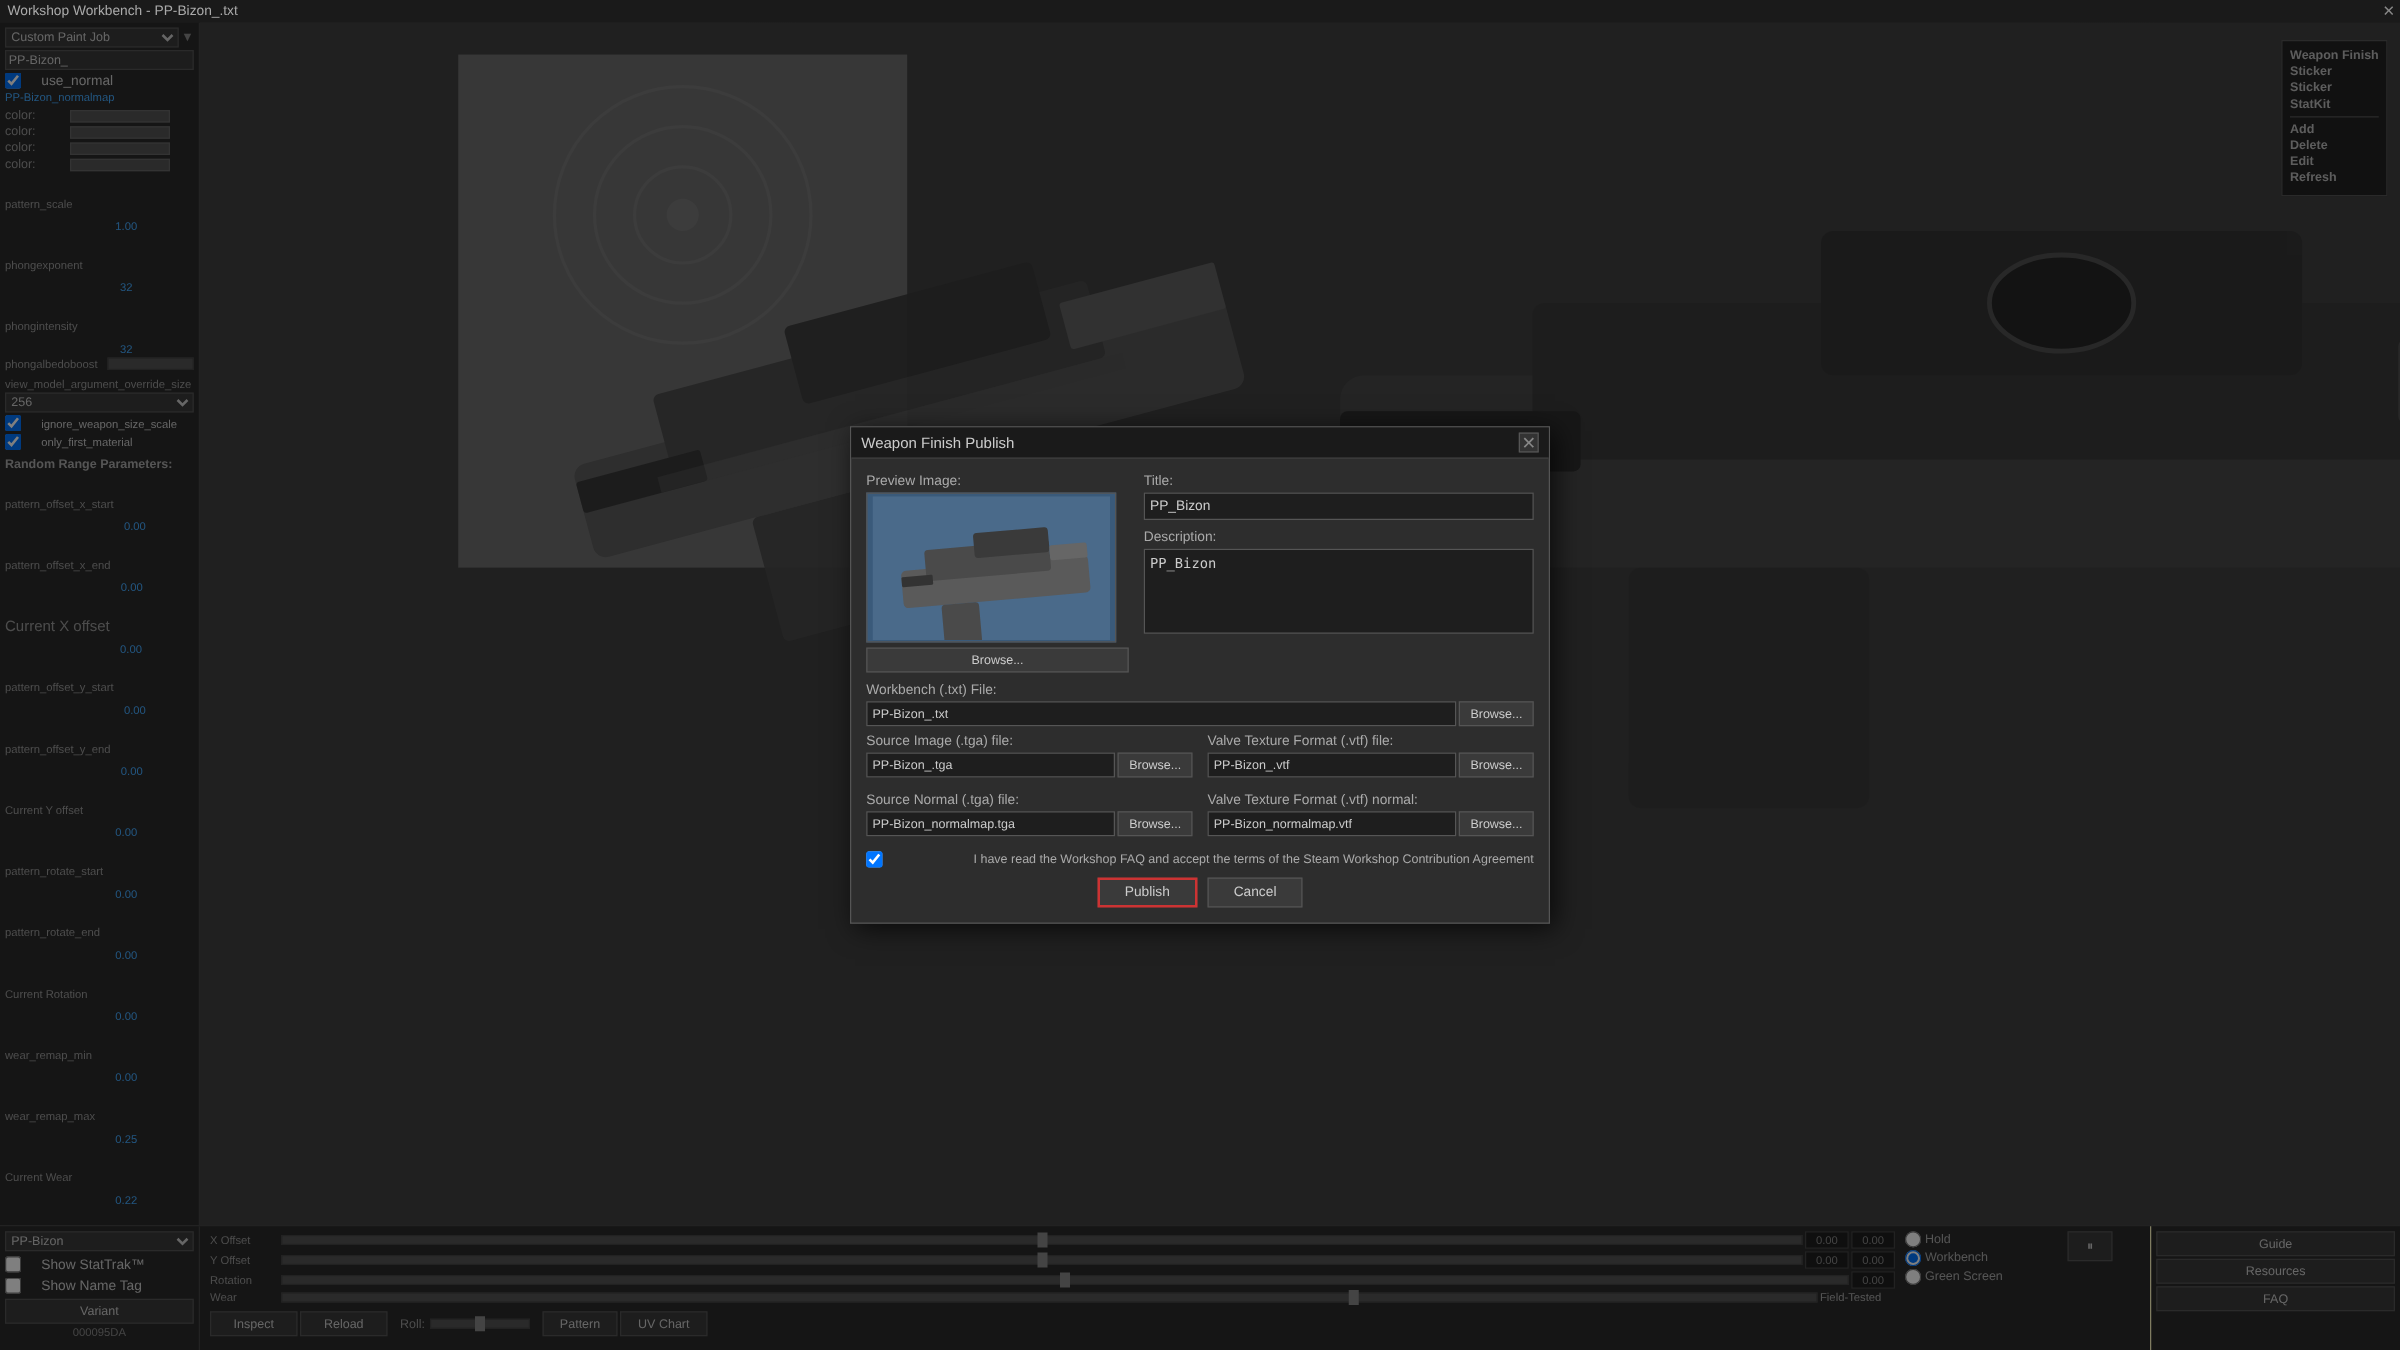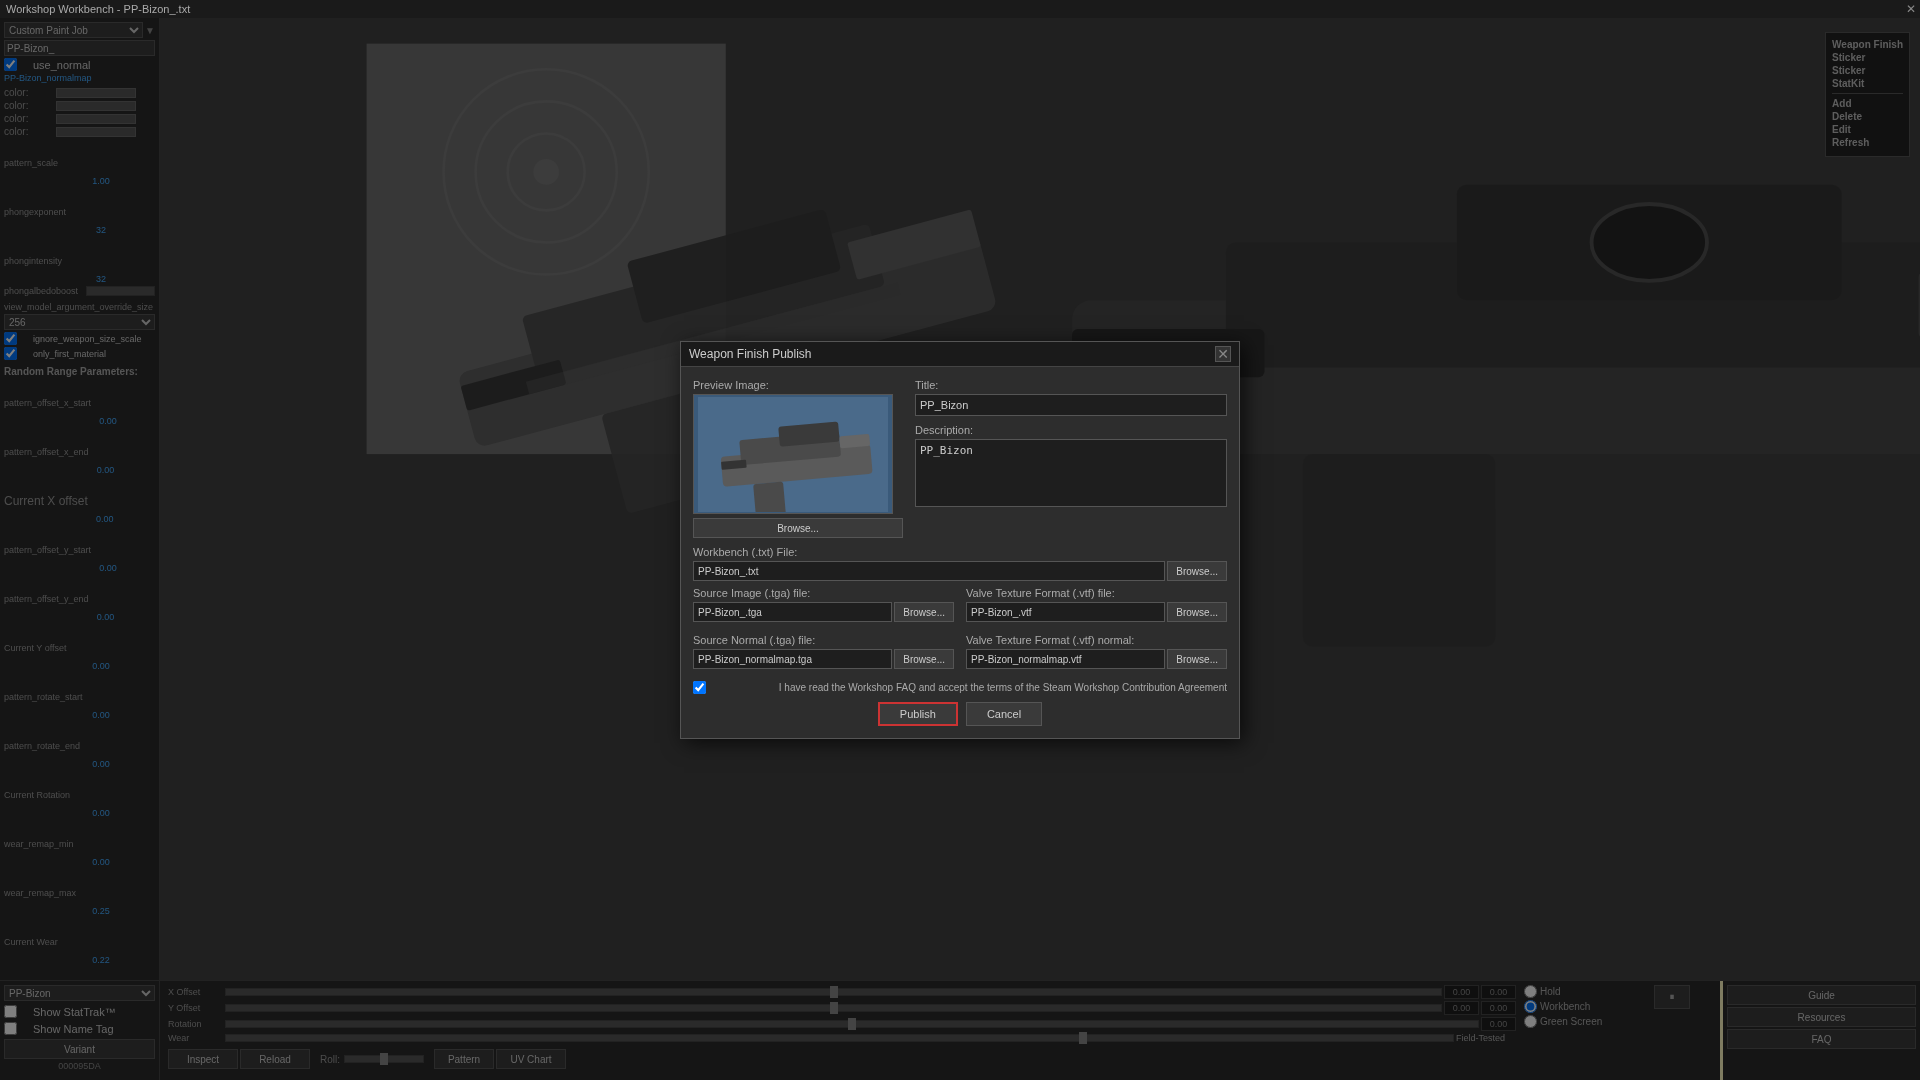--- a/index.html
+++ b/index.html
@@ -159,21 +159,21 @@
     #bottom-middle {
       flex: 1;
       display: flex;
       flex-direction: column;
       padding: 4px 8px;
       gap: 2px;
     }
 
     #bottom-right {
       width: 200px;
-      border-left: 3px solid #fef9c3;
+      border-left: 1px solid #fef9c3;
       display: flex;
       flex-direction: column;
       padding: 4px;
       gap: 2px;
       align-items: stretch;
     }
 
     .bottom-btn {
       background: #3a3a3a;
       color: #ccc;

